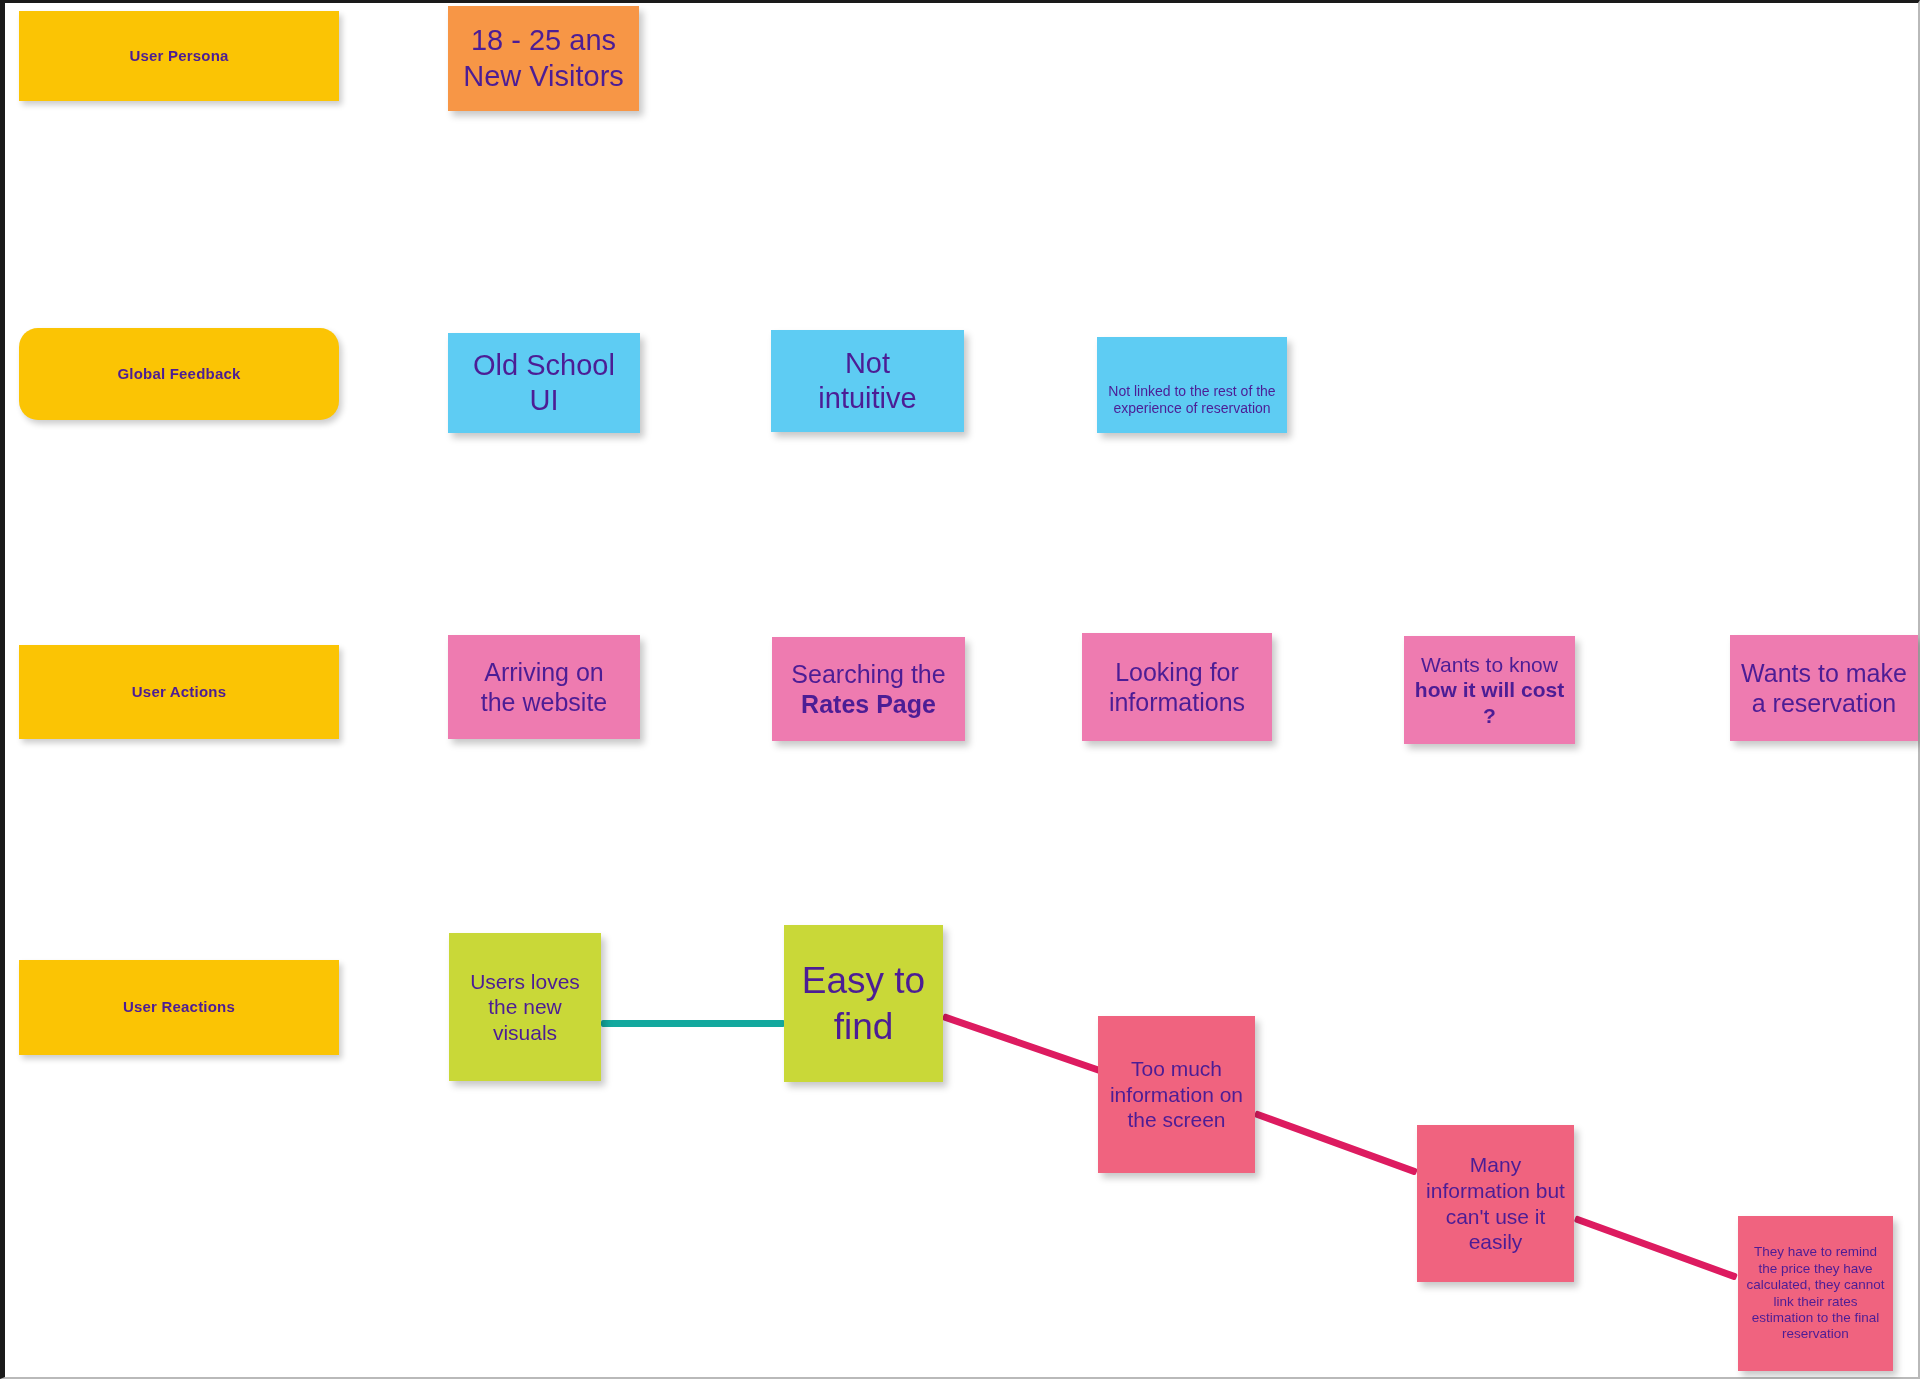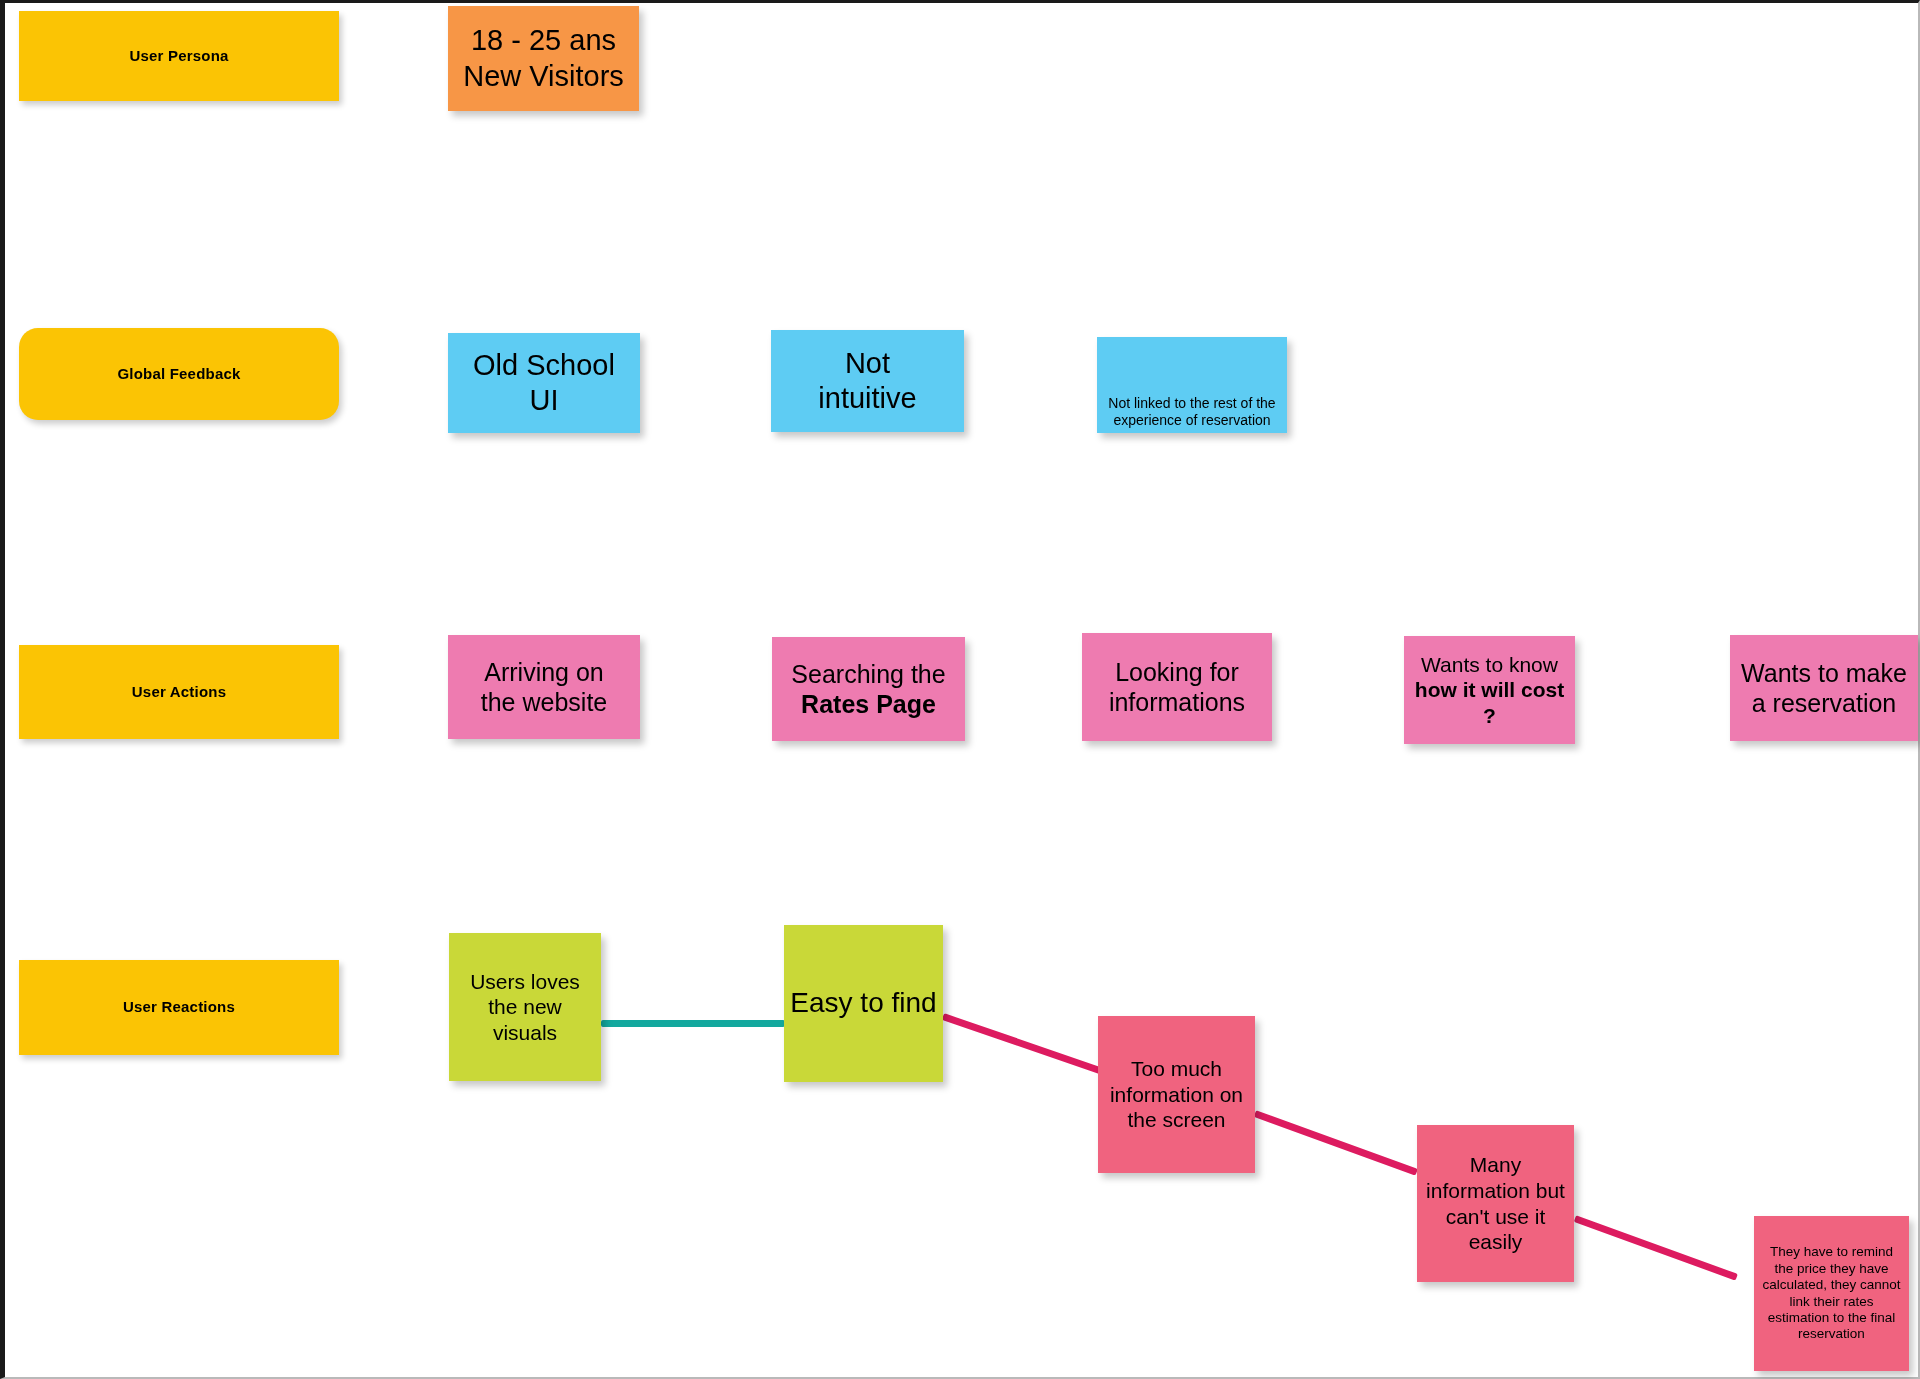--- a/index.html
+++ b/index.html
@@ -24,44 +24,44 @@
     border-bottom: 2px solid #b9b9b9;
   }
 
   
   .note {
     position: absolute;
     display: flex;
     align-items: center;
     justify-content: center;
     text-align: center;
-    color: #000000;
+    color: #4c1d95;
     line-height: 1.22;
     box-shadow: 4px 5px 7px rgba(0,0,0,0.22);
-    padding: 4px 6px;
+    padding: 16px 6px;
     z-index: 5;
   }
   .note .txt { display: block; width: 100%; }
 
   
   .rowlabel {
     background: #FBC404;
     font-size: 15px;
     font-weight: 600;
     letter-spacing: 0.2px;
     box-shadow: 3px 4px 6px rgba(0,0,0,0.20);
   }
 
   .note-orange   { background: #F79646; }
   .note-blue     { background: #5ECCF3; }
   .note-pink     { background: #EE7BB0; }
   .note-green    { background: #C9D838; }
   .note-red      { background: #F0637F; }
 
-  .fs-xl  { font-size: 28px; }
+  .fs-xl  { font-size: 37px; }
   .fs-lg  { font-size: 29px; }
   .fs-md  { font-size: 25px; }
   .fs-sm  { font-size: 21px; }
   .fs-xs  { font-size: 14px; align-items: flex-end; }
   .fs-xxs { font-size: 13.5px; }
 
   
   .connector {
     position: absolute;
     transform-origin: 0 50%;
@@ -144,21 +144,21 @@
   </div>
 
   <div class="note note-red fs-sm" style="left:1093px; top:1013px; width:157px; height:157px;">
     <span class="txt">Too much information on the screen</span>
   </div>
 
   <div class="note note-red fs-sm" style="left:1412px; top:1122px; width:157px; height:157px;">
     <span class="txt">Many information but can't use it easily</span>
   </div>
 
-  <div class="note note-red fs-xxs" style="left:1733px; top:1213px; width:155px; height:155px;margin-left:16px;">
+  <div class="note note-red fs-xxs" style="left:1733px; top:1213px; width:155px; height:155px;">
     <span class="txt">They have to remind the price they have calculated, they cannot link their rates estimation to the final reservation</span>
   </div>
 
   <div class="connector" style="left:596px; top:1017px; width:184px; height:7px; background:#13A89E;"></div>
 
   <div class="connector" style="left:938px; top:1010px; width:170px; height:7px; background:#DD1B60;
               transform: rotate(19deg);"></div>
 
   <div class="connector" style="left:1250px; top:1107px; width:172px; height:7px; background:#DD1B60;
               transform: rotate(20deg);"></div>

